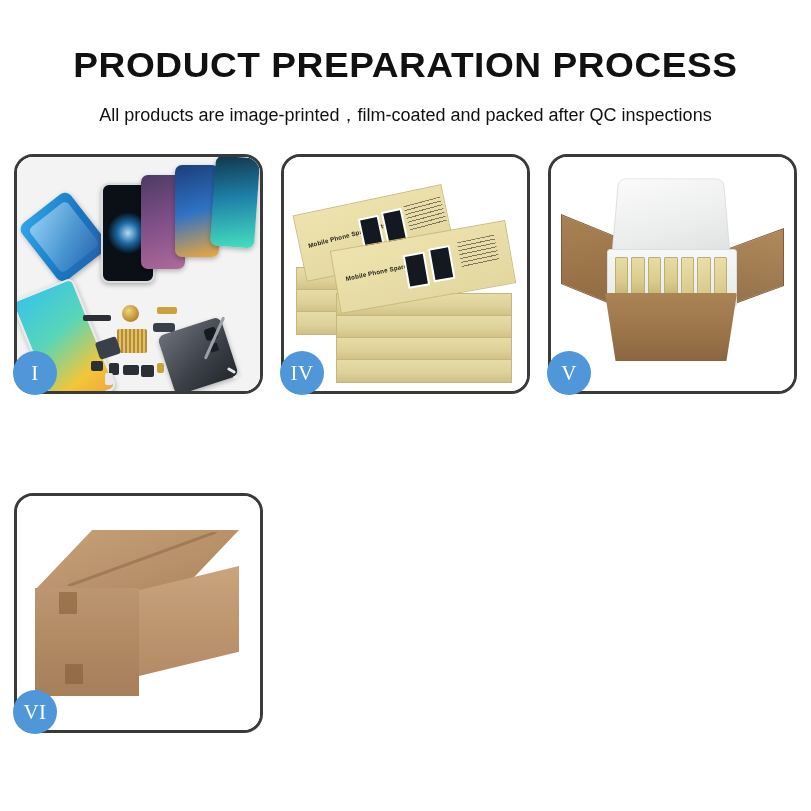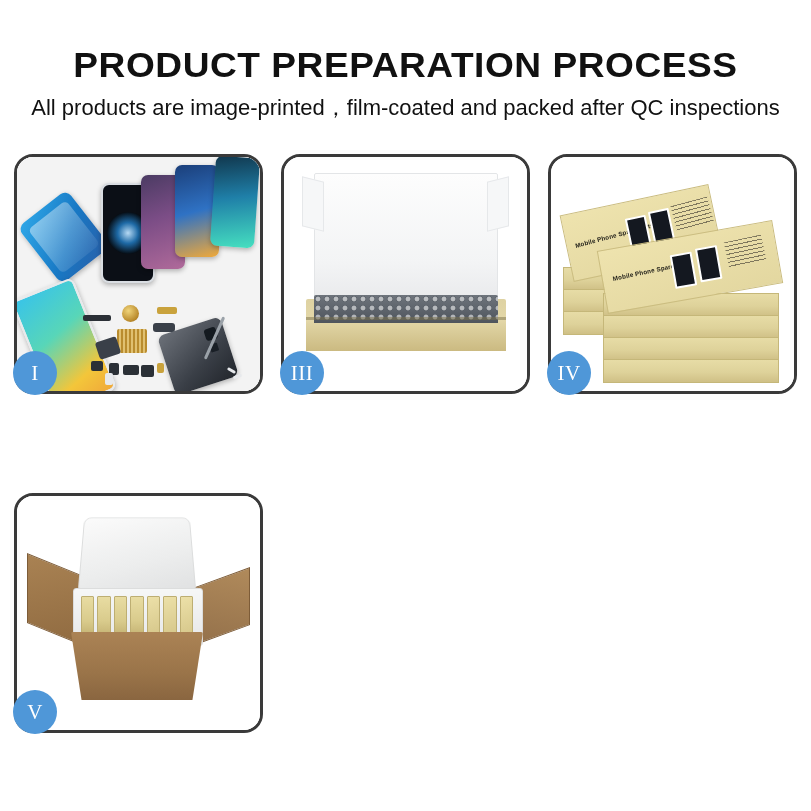--- a/index.html
+++ b/index.html
@@ -29,23 +29,23 @@
     font-size: 35px;
     line-height: 42px;
     font-weight: 700;
     letter-spacing: 0.5px;
     color: #111111;
     transform: scaleX(1.06);
     font-family: "Liberation Sans", sans-serif;
     white-space: nowrap;
   }
   .page-subtitle {
-    margin: 3px;
+    margin: 10px;
     padding-top: 9px;
-    font-size: 22px;
+    font-size: 18px;
     line-height: 20px;
     font-weight: 400;
     color: #111111;
     white-space: nowrap;
     font-family: "Liberation Sans", sans-serif;
   }
 
   
   .grid {
     position: absolute;
@@ -405,35 +405,20 @@
         <div class="part gold" style="left:140px; top:206px; width:7px; height:10px;"></div>
         <div class="tweezer" style="left:196px; top:158px;"></div>
         <div class="part white" style="left:210px; top:212px; width:9px; height:3px; transform:rotate(30deg);"></div>
         <div class="part white" style="left:216px; top:218px; width:9px; height:3px; transform:rotate(-20deg);"></div>
       </div>
     </div>
     <div class="badge">I</div>
   </div>
 
 
-  <div class="panel">
-    <div class="panel-inner">
-      <div class="scene">
-        <div class="p3-bg"></div>
-        <div class="lid-back"></div>
-        <div class="lid-tab-l"></div>
-        <div class="lid-tab-r"></div>
-        <div class="box-bottom"></div>
-        <div class="box-inner-fill"></div>
-        <div class="box-front-face"></div>
-        <div class="box-edge-dark"></div>
-      </div>
-    </div>
-    <div class="badge">III</div>
-  </div>
 
   <div class="panel">
     <div class="panel-inner">
       <div class="scene">
         <div class="p4-bg"></div>
         <div class="stack">
 
           <div class="kbox" style="left:4px; top:92px; width:130px; height:22px;"></div>
           <div class="kbox" style="left:4px; top:114px; width:130px; height:22px;"></div>
           <div class="kbox" style="left:4px; top:136px; width:130px; height:22px;"></div>
@@ -479,14 +464,28 @@
           <div class="ybox flat"></div>
           <div class="ybox flat"></div>
           <div class="ybox flat"></div>
         </div>
         <div class="carton-body"></div>
       </div>
     </div>
     <div class="badge">V</div>
   </div>
 
+  <div class="panel">
+    <div class="panel-inner">
+      <div class="scene">
+        <div class="p6-bg"></div>
+        <div class="carton6-top"></div>
+        <div class="carton6-seam"></div>
+        <div class="carton6-right"></div>
+        <div class="carton6-left"></div>
+        <div class="tape6" style="left:42px; top:96px; width:18px; height:22px;"></div>
+        <div class="tape6" style="left:48px; top:168px; width:18px; height:20px;"></div>
+      </div>
+    </div>
+    <div class="badge">VI</div>
+  </div>
 
 </div>
 
 </body></html>

